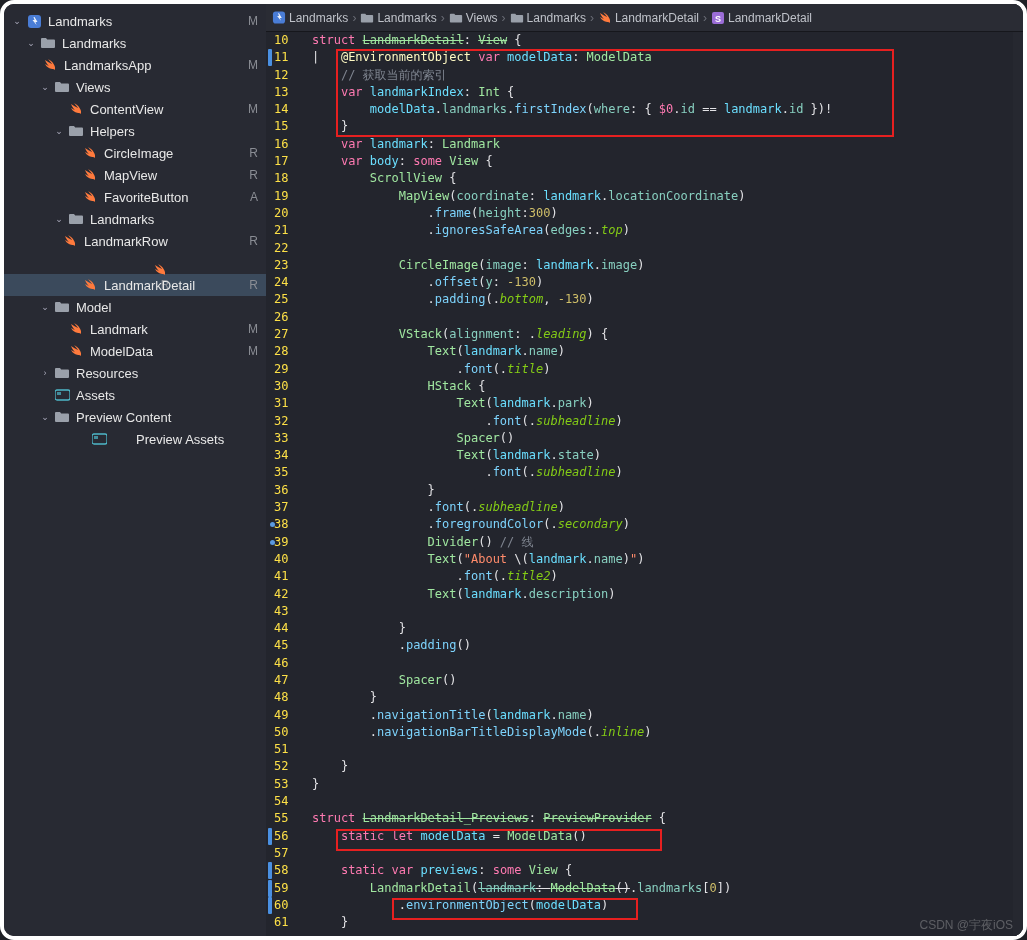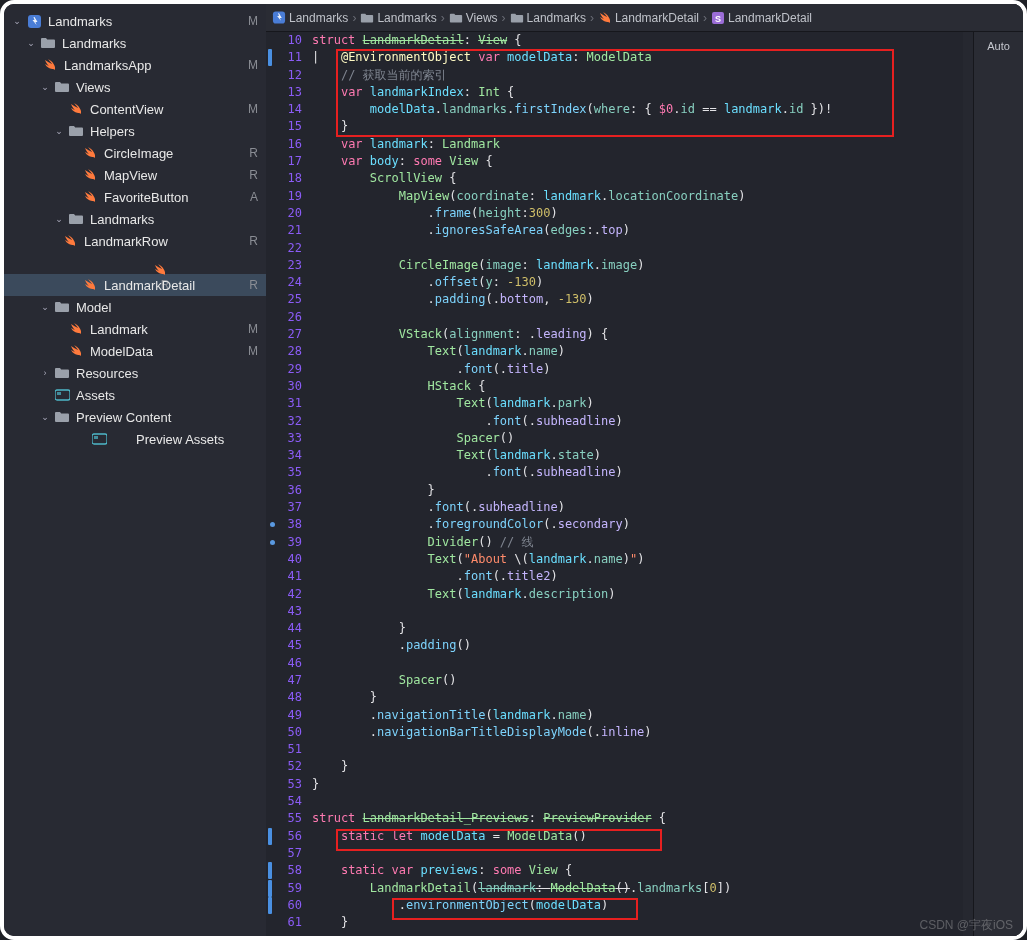--- a/index.html
+++ b/index.html
@@ -99,22 +99,22 @@
 .gutter-marks .mark {
   position: absolute;
   left: 2px;
   width: 4px;
   height: 17px;
   background: #4a90e2;
   border-radius: 1px;
 }
 .line-numbers {
   width: 38px;
-  text-align: right;
-  color: #8b5cf6;
+  text-align: left;
+  color: #fde047;
   padding-right: 10px;
   user-select: none;
   background: #23252d;
 }
 .line-numbers div { height: 17.3px; }
 .code {
   flex: 1;
   white-space: pre;
   color: #e3e3e6;
   position: relative;
@@ -123,21 +123,21 @@
 .kw { color: #ff7ab2; }
 .type { color: #a0e7a0; }
 .func { color: #7dd3fc; }
 .prop { color: #88d0c0; }
 .attr { color: #fef9c3; }
 .str { color: #ff8b6b; }
 .num { color: #d0bf69; }
 .cmt { color: #7f8590; }
 .param-label { color: #88d0c0; }
 .op { color: #e3e3e6; }
-.enum { color: #c4b5fd; }
+.enum { color: #84cc16; font-style: italic; }
 .varname { color: #6bdfff; }
 .highlight-box {
   position: absolute;
   border: 2px solid #e62020;
   pointer-events: none;
 }
 .right-panel {
   width: 50px;
   background: #2a2c34;
   border-left: 1px solid #16171c;
@@ -479,19 +479,16 @@
             <div>56</div>
             <div>57</div>
             <div>58</div>
             <div>59</div>
             <div>60</div>
             <div>61</div>
           </div>
         <div class="code" id="code"><div class="code-line"><span class="kw">struct</span> <span class="type" style="text-decoration:line-through">LandmarkDetail</span>: <span class="type" style="text-decoration:line-through">View</span> {</div><div class="code-line">|   <span class="attr">@EnvironmentObject</span> <span class="kw">var</span> <span class="varname">modelData</span>: <span class="type">ModelData</span></div><div class="code-line">    <span class="cmt">// 获取当前的索引</span></div><div class="code-line">    <span class="kw">var</span> <span class="varname">landmarkIndex</span>: <span class="type">Int</span> {</div><div class="code-line">        <span class="varname">modelData</span>.<span class="prop">landmarks</span>.<span class="func">firstIndex</span>(<span class="param-label">where</span>: { <span class="kw">$0</span>.<span class="prop">id</span> <span class="op">==</span> <span class="varname">landmark</span>.<span class="prop">id</span> })!</div><div class="code-line">    }</div><div class="code-line">    <span class="kw">var</span> <span class="varname">landmark</span>: <span class="type">Landmark</span></div><div class="code-line">    <span class="kw">var</span> <span class="varname">body</span>: <span class="kw">some</span> <span class="type">View</span> {</div><div class="code-line">        <span class="type">ScrollView</span> {</div><div class="code-line">            <span class="type">MapView</span>(<span class="param-label">coordinate</span>: <span class="varname">landmark</span>.<span class="prop">locationCoordinate</span>)</div><div class="code-line">                .<span class="func">frame</span>(<span class="param-label">height</span>:<span class="num">300</span>)</div><div class="code-line">                .<span class="func">ignoresSafeArea</span>(<span class="param-label">edges</span>:.<span class="enum">top</span>)</div><div class="code-line"></div><div class="code-line">            <span class="type">CircleImage</span>(<span class="param-label">image</span>: <span class="varname">landmark</span>.<span class="prop">image</span>)</div><div class="code-line">                .<span class="func">offset</span>(<span class="param-label">y</span>: <span class="num">-130</span>)</div><div class="code-line">                .<span class="func">padding</span>(.<span class="enum">bottom</span>, <span class="num">-130</span>)</div><div class="code-line"></div><div class="code-line">            <span class="type">VStack</span>(<span class="param-label">alignment</span>: .<span class="enum">leading</span>) {</div><div class="code-line">                <span class="type">Text</span>(<span class="varname">landmark</span>.<span class="prop">name</span>)</div><div class="code-line">                    .<span class="func">font</span>(.<span class="enum">title</span>)</div><div class="code-line">                <span class="type">HStack</span> {</div><div class="code-line">                    <span class="type">Text</span>(<span class="varname">landmark</span>.<span class="prop">park</span>)</div><div class="code-line">                        .<span class="func">font</span>(.<span class="enum">subheadline</span>)</div><div class="code-line">                    <span class="type">Spacer</span>()</div><div class="code-line">                    <span class="type">Text</span>(<span class="varname">landmark</span>.<span class="prop">state</span>)</div><div class="code-line">                        .<span class="func">font</span>(.<span class="enum">subheadline</span>)</div><div class="code-line">                }</div><div class="code-line">                .<span class="func">font</span>(.<span class="enum">subheadline</span>)</div><div class="code-line">                .<span class="func">foregroundColor</span>(.<span class="enum">secondary</span>)</div><div class="code-line">                <span class="type">Divider</span>() <span class="cmt">// 线</span></div><div class="code-line">                <span class="type">Text</span>(<span class="str">"About </span><span class="op">\(</span><span class="varname">landmark</span>.<span class="prop">name</span><span class="op">)</span><span class="str">"</span>)</div><div class="code-line">                    .<span class="func">font</span>(.<span class="enum">title2</span>)</div><div class="code-line">                <span class="type">Text</span>(<span class="varname">landmark</span>.<span class="prop">description</span>)</div><div class="code-line"></div><div class="code-line">            }</div><div class="code-line">            .<span class="func">padding</span>()</div><div class="code-line"></div><div class="code-line">            <span class="type">Spacer</span>()</div><div class="code-line">        }</div><div class="code-line">        .<span class="func">navigationTitle</span>(<span class="varname">landmark</span>.<span class="prop">name</span>)</div><div class="code-line">        .<span class="func">navigationBarTitleDisplayMode</span>(.<span class="enum">inline</span>)</div><div class="code-line"></div><div class="code-line">    }</div><div class="code-line">}</div><div class="code-line"></div><div class="code-line"><span class="kw">struct</span> <span class="type" style="text-decoration:line-through">LandmarkDetail_Previews</span>: <span class="type" style="text-decoration:line-through">PreviewProvider</span> {</div><div class="code-line">    <span class="kw">static</span> <span class="kw">let</span> <span class="varname">modelData</span> = <span class="type">ModelData</span>()</div><div class="code-line"></div><div class="code-line">    <span class="kw">static</span> <span class="kw">var</span> <span class="varname">previews</span>: <span class="kw">some</span> <span class="type">View</span> {</div><div class="code-line">        <span class="type">LandmarkDetail</span>(<span class="param-label" style="text-decoration:line-through">landmark</span><span style="text-decoration:line-through">: </span><span class="type" style="text-decoration:line-through">ModelData</span><span style="text-decoration:line-through">()</span>.<span class="prop">landmarks</span>[<span class="num">0</span>])</div><div class="code-line">            .<span class="func">environmentObject</span>(<span class="varname">modelData</span>)</div><div class="code-line">    }</div><div class="highlight-box" style="top: 17px; left: 24px; width: 558px; height: 88px;"></div><div class="highlight-box" style="top: 797px; left: 24px; width: 326px; height: 22px;"></div><div class="highlight-box" style="top: 866px; left: 80px; width: 246px; height: 22px;"></div><div style="position: absolute; left: -42px; top: 490.4px; width: 5px; height: 5px; border-radius: 50%; background: rgb(90, 153, 224);"></div><div style="position: absolute; left: -42px; top: 507.7px; width: 5px; height: 5px; border-radius: 50%; background: rgb(90, 153, 224);"></div></div>
         <div class="minimap"></div>
       </div>
-      <div class="right-panel">
-        <span>Auto</span>
-      </div>
     </div>
   </div>
 </div>
 <div class="watermark">CSDN @宇夜iOS</div>
 
 </body></html>

